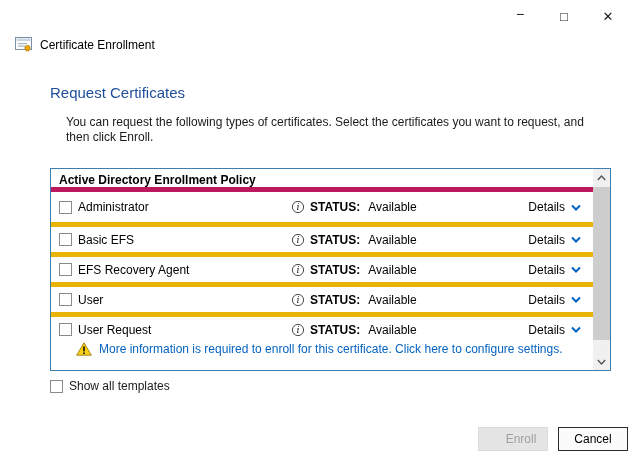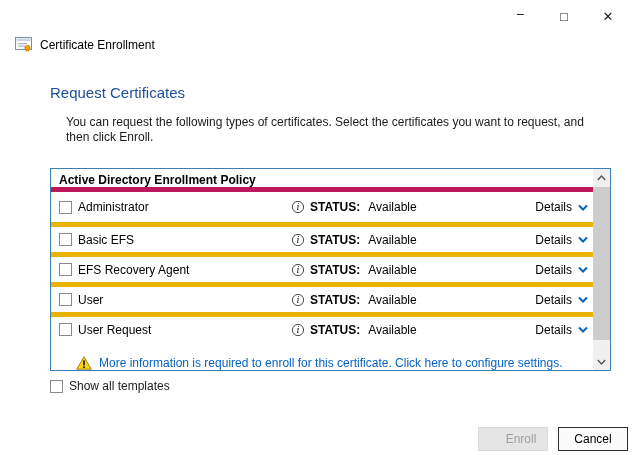--- a/index.html
+++ b/index.html
@@ -30,38 +30,38 @@
 
   
   .listbox {
     position:absolute; left:50px; top:168px; width:561px; height:203px;
     border:1px solid #3c7fb1; background:#fff;
   }
   .list-header {
     height:23px; line-height:22px; padding-left:8px; font-weight:bold; color:#000;
     border-bottom:5px solid #be185d; margin-right:17px;
   }
-  .rows { margin-right:10px; }
+  .rows { margin-right:17px; }
   .cert-row {
     height:30px; display:flex; align-items:center;
     padding:0 12px 0 8px; border-top:5px solid #eab308;
   }
   .cert-row:first-child { border-top:none; }
   .checkbox {
     width:13px; height:13px; border:1px solid #8a8a8a; background:#fff; flex:none;
   }
   .cert-name { margin-left:6px; flex:0 0 213px; color:#000; }
   .status-group { display:flex; align-items:center; gap:5px; }
   .status-label { font-weight:bold; color:#000; }
   .status-value { color:#000; margin-left:3px; }
   .details-group { margin-left:auto; display:flex; align-items:center; gap:6px; cursor:default; }
   .details-label { color:#000; }
 
   .warning-row {
-    height:28px; display:flex; align-items:flex-end; gap:7px;
+    height:28px; display:flex; align-items:flex-start; gap:7px;
     padding-left:25px; margin-right:17px;
   }
   .warning-text { color:#0563c1; }
 
   
   .scrollbar {
     position:absolute; top:0; right:0; width:17px; height:100%;
     background:#f0f0f0;
   }
   .scroll-btn { position:absolute; left:0; width:17px; height:17px; display:flex; align-items:center; justify-content:center; }

